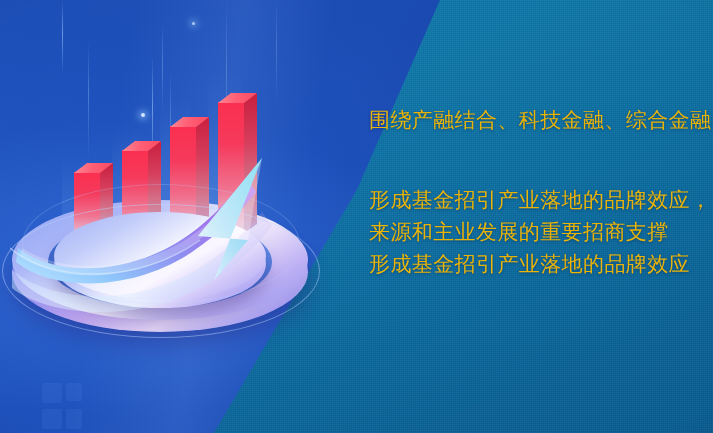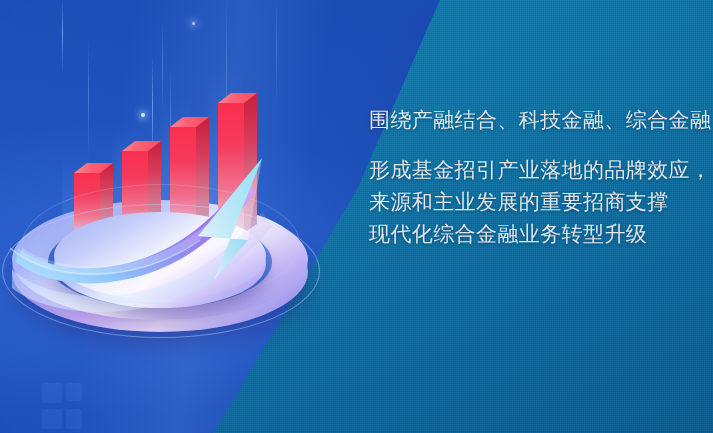--- a/index.html
+++ b/index.html
@@ -112,24 +112,24 @@
     -webkit-clip-path:polygon(0 10px,13px 0,100% 0,calc(100% - 13px) 10px);
     clip-path:polygon(0 10px,13px 0,100% 0,calc(100% - 13px) 10px);
   }
 
   
   #arrow{position:absolute;left:2px;top:28px;width:300px;height:200px;}
 
   
   #copy{
     position:absolute;left:369px;top:104px;width:320px;
-    color:#e5e5e5;
+    color:#eab308;
   }
   .para{margin:0;}
-  .para + .para{}
+  .para + .para{margin-top:30px;}
   .line{
     font-size:21px;
     line-height:32px;
     letter-spacing:.4px;
     white-space:nowrap;
     text-shadow:0 1px 3px rgba(5,30,70,.45);
   }
 </style>
 </head>
 <body>
@@ -235,18 +235,18 @@
   <div id="copy">
 
     <p class="para">
       <span class="line">围绕产融结合、科技金融、综合金融</span><br>
       <br>
     </p>
 
     <p class="para">
       <span class="line">形成基金招引产业落地的品牌效应，</span><br>
       <span class="line">来源和主业发展的重要招商支撑</span><br>
-      <span class="line">现代化综合金融业务转型升级</span>
+      <span class="line">形成基金招引产业落地的品牌效应</span>
     </p>
 
   </div>
 
 </div>
 
 </body></html>

